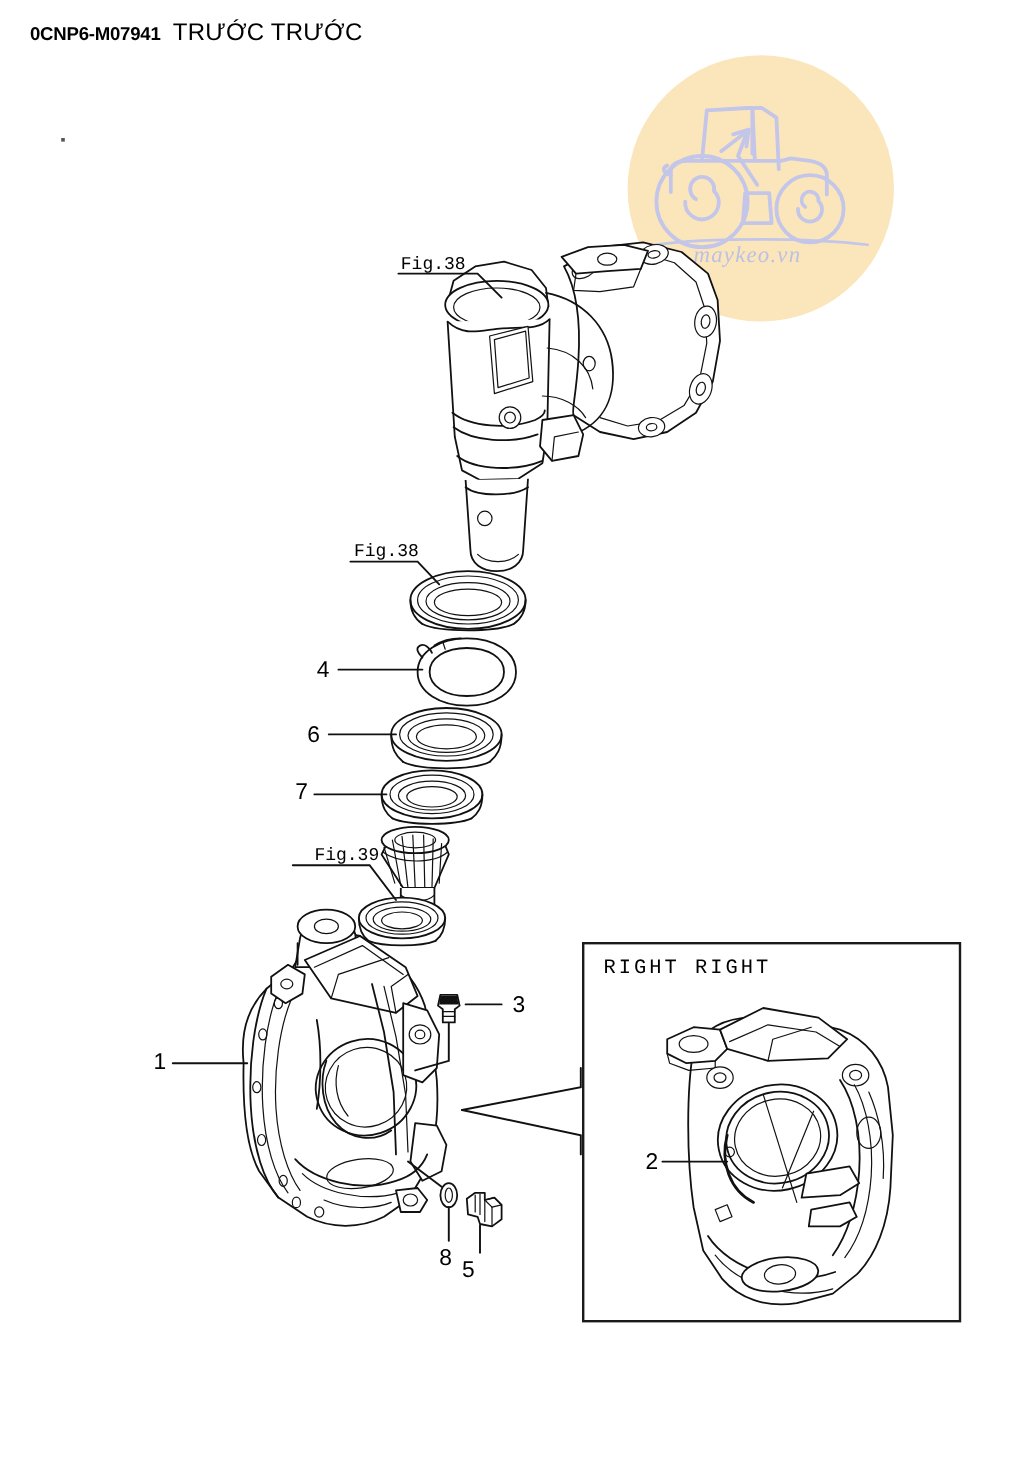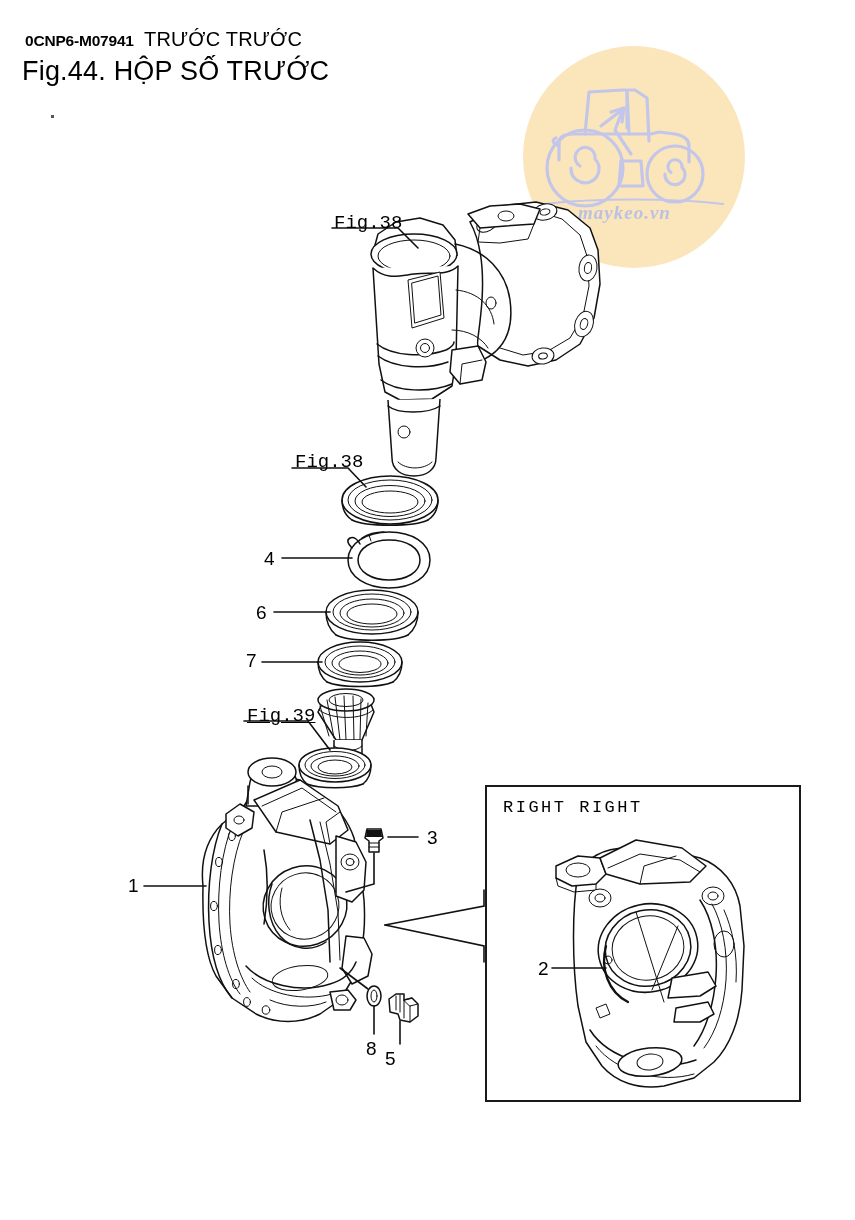--- a/index.html
+++ b/index.html
@@ -13,21 +13,21 @@
     color: #000;
   }
   #page {
     position: relative;
     width: 855px;
     height: 1220px;
     background: #ffffff;
     overflow: hidden;
   }
   
-  #header { position: absolute; left: 0; top: 16px; width: 855px; height: 95px; }
+  #header { position: absolute; left: 0; top: 4px; width: 855px; height: 95px; }
   .hdr-code {
     position: absolute; left: 25px; top: 16px;
     font-size: 15.5px; font-weight: 600; letter-spacing: -0.2px;
     font-family: "Liberation Sans", sans-serif;
     white-space: nowrap;
   }
   .hdr-sub {
     position: absolute; left: 144px; top: 12px;
     font-size: 20px; font-weight: 400; letter-spacing: 0.2px;
     white-space: nowrap;
@@ -54,37 +54,36 @@
     width: 222px; height: 222px; z-index: 1;
   }
   .wm-text {
     position: absolute; left: 578px; top: 202px;
     font-family: "Liberation Serif", serif;
     font-style: italic;
     font-size: 19px;
     color: #bcc0e2;
     letter-spacing: 1px;
     z-index: 2;
-    font-weight: bold;
   }
   
   #drawing {
     position: absolute; left: 0; top: 0;
     width: 855px; height: 1220px;
     z-index: 3;
   }
   
   .lbl {
     position: absolute;
     z-index: 5;
     white-space: nowrap;
     font-family: "Liberation Mono", monospace;
   }
   .lbl-fig {
-    font-size: 19px;
+    font-size: 15px;
     letter-spacing: 0px;
     font-weight: 500;
   }
   .lbl-num {
     font-family: "Liberation Sans", sans-serif;
     font-size: 19px;
     font-weight: 400;
   }
   .lbl-box-title {
     font-family: "Liberation Mono", monospace;
@@ -102,21 +101,20 @@
   }
 </style>
 </head>
 <body>
 
 <div id="page">
 
   <div id="header">
     <div class="hdr-code">0CNP6-M07941</div>
     <div class="hdr-sub">TRƯỚC TRƯỚC</div>
-    <div class="hdr-title">Fig.44.  HỘP SỐ TRƯỚC</div>
   </div>
   <div class="stray-dot"></div>
 
   <div id="watermark"></div>
   <svg id="watermark-art" viewBox="0 0 222 222">
     <g fill="none" stroke="#c3c6e8" stroke-width="3.2" stroke-linecap="round" stroke-linejoin="round">
 
       <path d="M62 88 L66 46 L100 44 L104 44 L106 88"></path>
       <path d="M106 44 L112 44 L124 52 L126 95"></path>
       <path d="M104 47 L104 82"></path>
@@ -455,21 +453,21 @@
     <g>
       <path class="lead" d="M552 968 L606 968"></path>
     </g>
   </svg>
 
   <div class="lbl lbl-fig" style="left:334px; top:212px;">Fig.38</div>
   <div class="lbl lbl-fig" style="left:295px; top:451px;">Fig.38</div>
   <div class="lbl lbl-num" style="left:264px; top:548px;">4</div>
   <div class="lbl lbl-num" style="left:256px; top:602px;">6</div>
   <div class="lbl lbl-num" style="left:246px; top:650px;">7</div>
-  <div class="lbl lbl-fig" style="left:247px; top:705px;text-decoration:underline;">Fig.39</div>
+  <div class="lbl lbl-fig" style="left:262px; top:705px;">Fig.39</div>
   <div class="lbl lbl-num" style="left:427px; top:827px;">3</div>
   <div class="lbl lbl-num" style="left:128px; top:875px;">1</div>
   <div class="lbl lbl-num" style="left:366px; top:1038px;">8</div>
   <div class="lbl lbl-num" style="left:385px; top:1048px;">5</div>
   <div class="lbl lbl-num" style="left:538px; top:958px;">2</div>
 
   <div class="lbl lbl-box-title" style="left:503px; top:798px;">RIGHT RIGHT</div>
 
 </div>
 

